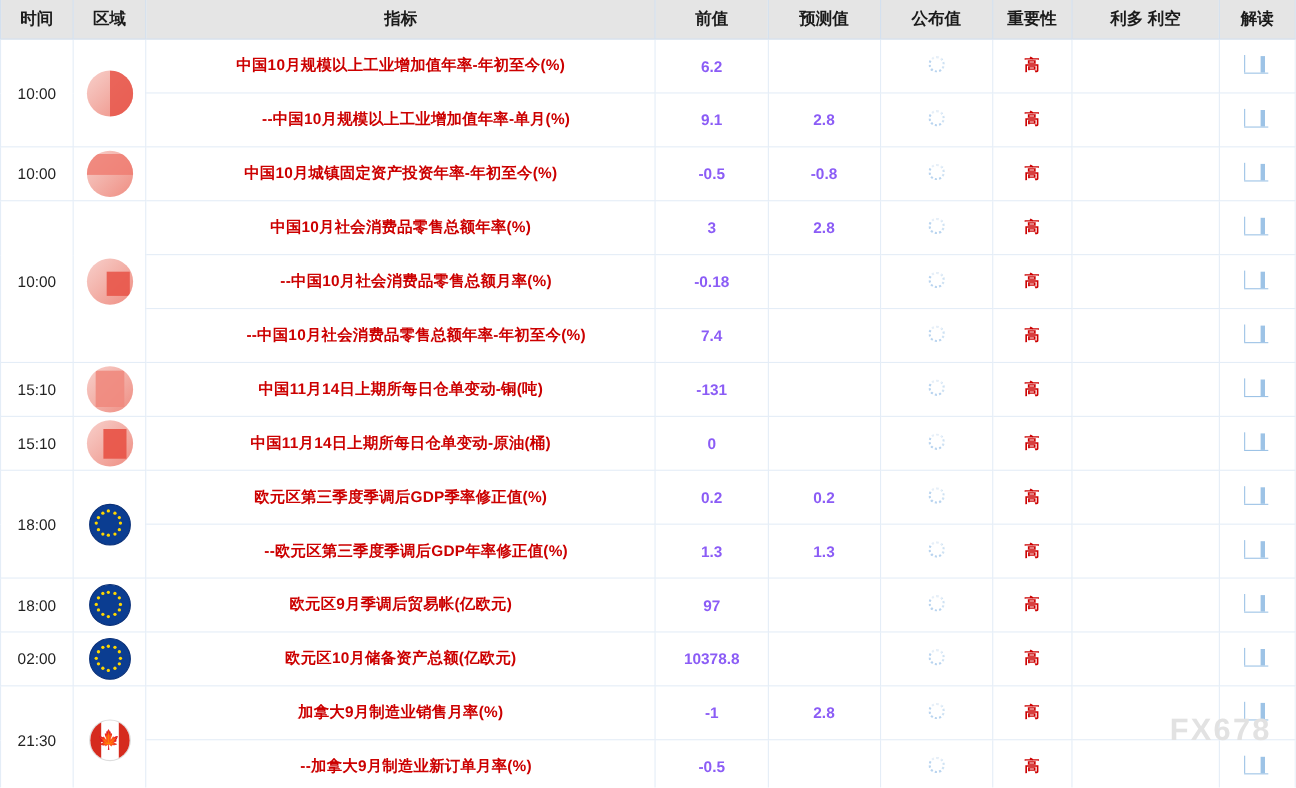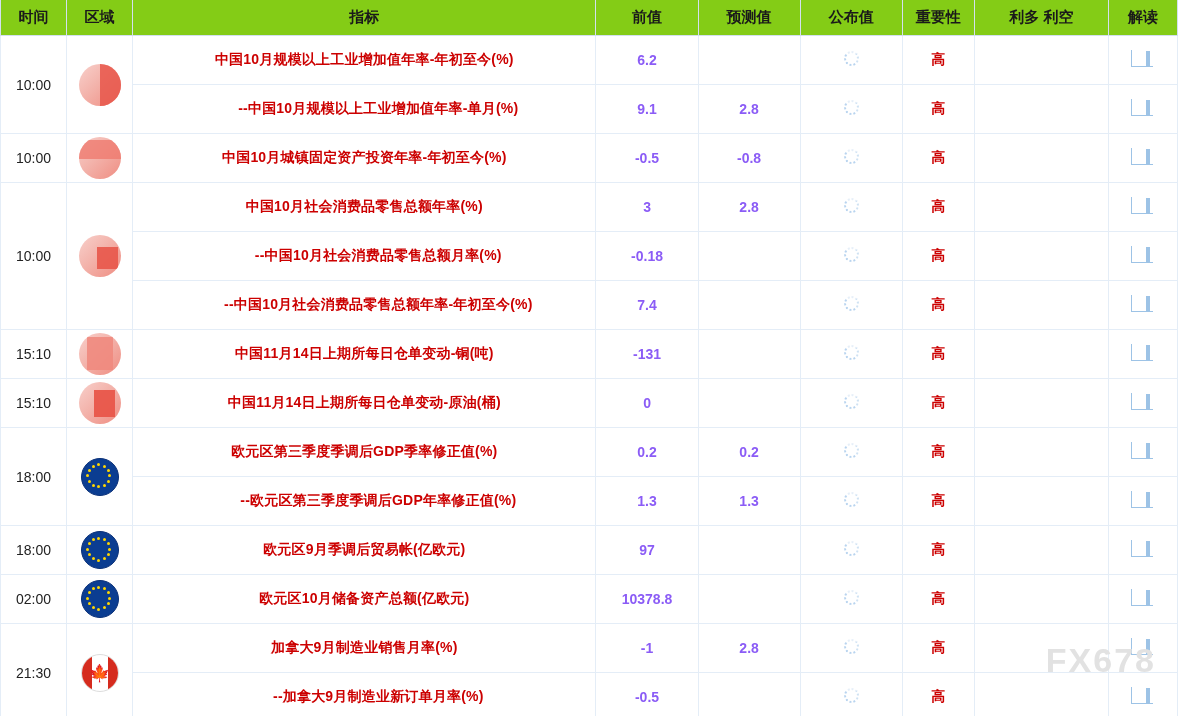--- a/index.html
+++ b/index.html
@@ -17,21 +17,21 @@
     position: relative;
     width: 1178px;
     height: 716px;
   }
   table.cal {
     border-collapse: collapse;
     width: 1178px;
     table-layout: fixed;
   }
   table.cal th {
-    background: #84cc16;
+    background: #e5e5e5;
     color: #1a1a1a;
     font-size: 15px;
     font-weight: bold;
     height: 35px;
     border: 1px solid #d3e0ef;
     border-top: none;
     text-align: center;
     padding: 0;
   }
   table.cal td {
@@ -203,21 +203,21 @@
     transform: translate(-50%, -50%);
     color: #d52b1e;
     font-size: 17px;
     line-height: 1;
   }
 
   .watermark {
     position: absolute;
     right: 22px;
     bottom: 36px;
-    font-size: 34px;
+    font-size: 28px;
     font-weight: bold;
     color: #e2e2e2;
     letter-spacing: 2px;
     font-family: "Liberation Sans", sans-serif;
     pointer-events: none;
   }
 </style>
 </head>
 <body>
 

